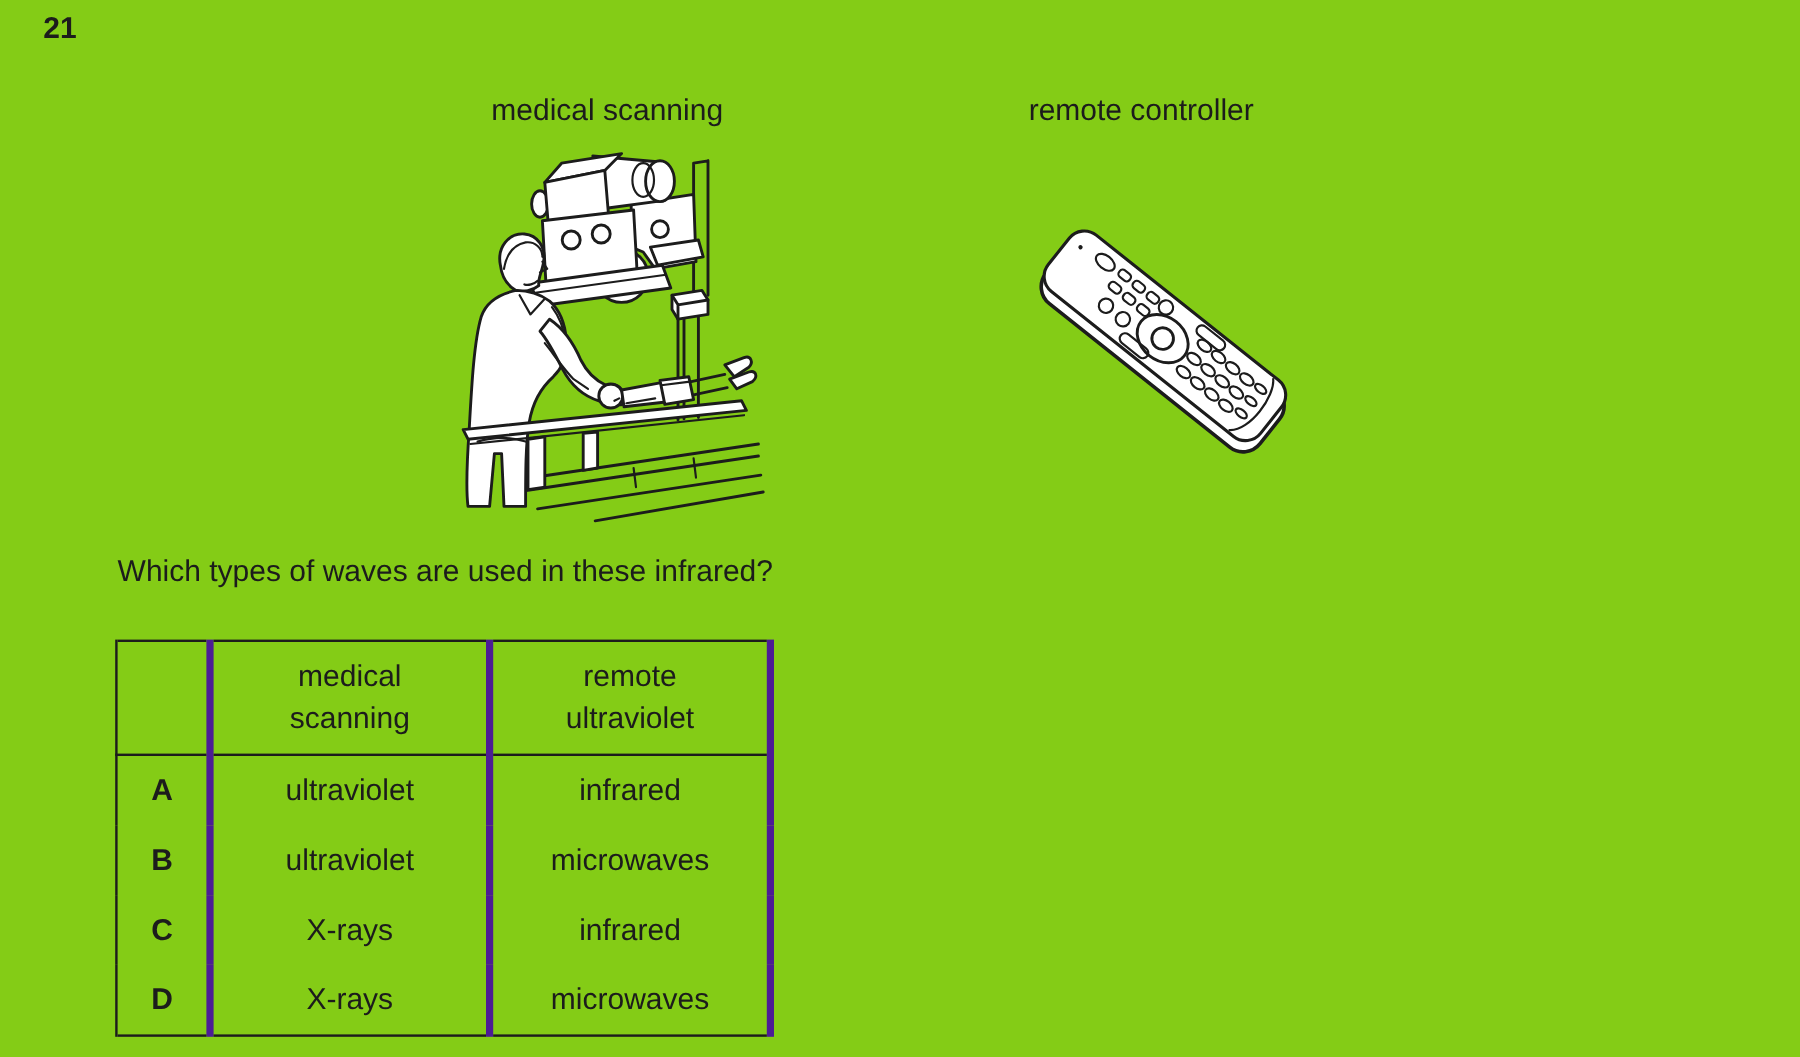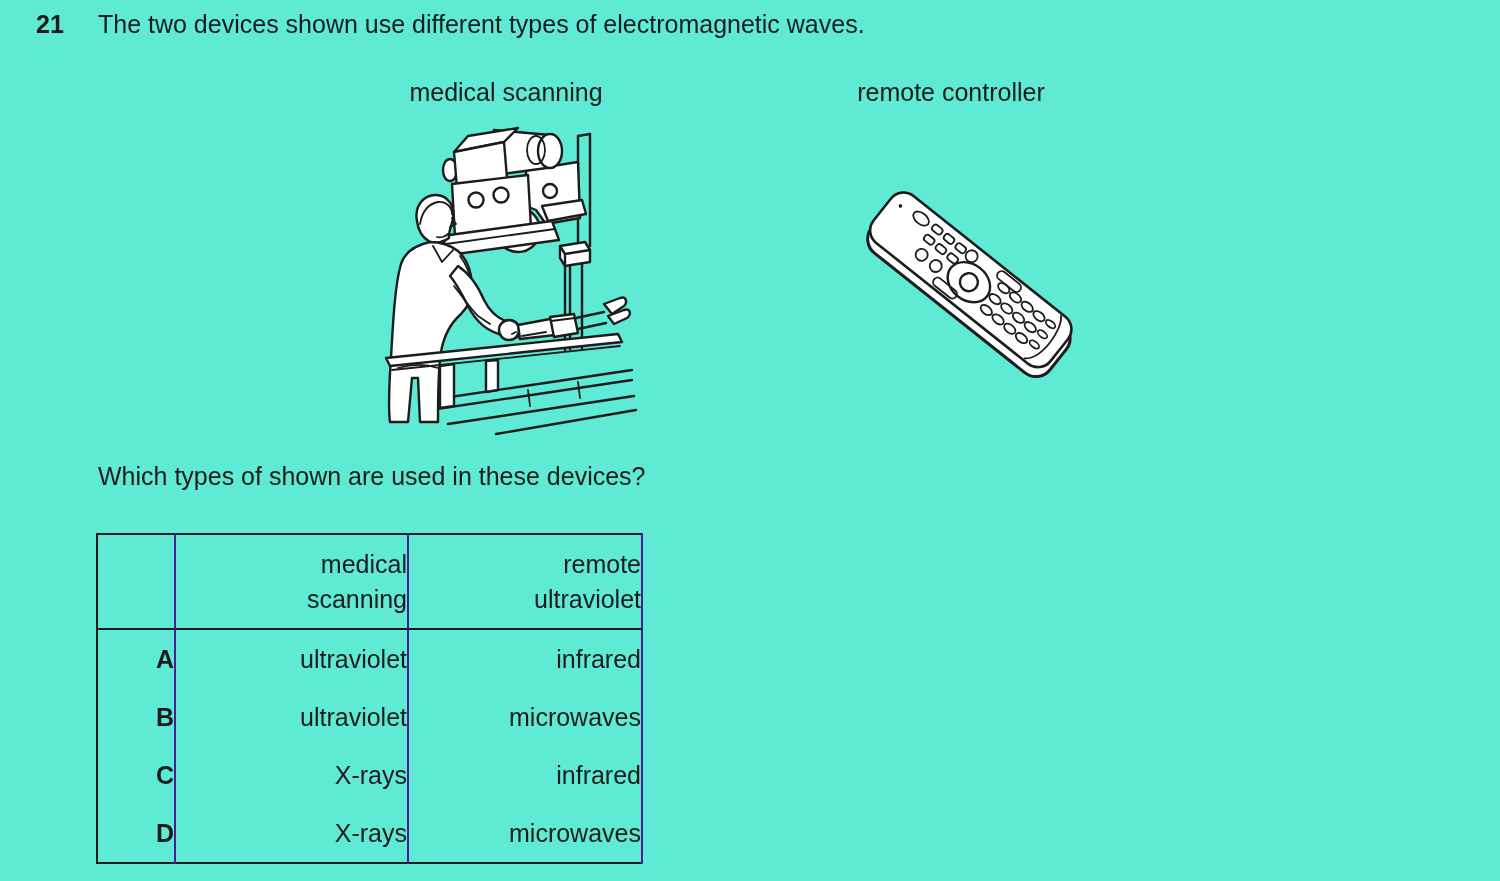--- a/index.html
+++ b/index.html
@@ -1,53 +1,52 @@
 <!DOCTYPE html>
 <html><head>
 <meta charset="utf-8">
 <style>
   html,body{margin:0;padding:0;background:#ffffff;}
   .page{
-    position:relative;width:1500px;height:881px;background:#5eead4;
+    position:relative;width:1500px;height:881px;background:#84cc16;
     font-family:"Liberation Sans","DejaVu Sans",sans-serif;color:#1c1c1c;
     overflow:hidden;
   }
   .q-number{position:absolute;left:36px;top:10px;font-size:25px;font-weight:bold;}
   .q-text{position:absolute;left:98px;top:10px;font-size:25px;}
   .fig-label{position:absolute;top:78px;width:250px;text-align:center;font-size:25px;}
   .fig-label.medical{left:381px;}
   .fig-label.remote{left:826px;}
   .fig{position:absolute;}
   .fig.scanner{left:378px;top:118px;}
   .fig.remote-fig{left:845px;top:170px;}
   .prompt{position:absolute;left:98px;top:462px;font-size:25px;}
   table.answer-table{
     position:absolute;left:96px;top:533px;border-collapse:collapse;
     border:2px solid #1c1c1c;font-size:25px;color:#1c1c1c;table-layout:fixed;
   }
   .answer-table th,.answer-table td{
-    border-left:2px solid #1c1c1c;border-right:2px solid #4c1d95;
-    padding:0;text-align:right;vertical-align:middle;font-weight:normal;
+    border-left:2px solid #1c1c1c;border-right:6px solid #4c1d95;
+    padding:0;text-align:center;vertical-align:middle;font-weight:normal;
   }
   .answer-table thead th{
     border-bottom:2px solid #1c1c1c;height:93px;line-height:1.4;white-space:pre-line;
   }
   .answer-table tbody td{height:58px;}
   .answer-table td.letter{font-weight:bold;}
   svg .ln{fill:none;stroke:#1c1c1c;stroke-width:2.4;stroke-linecap:round;stroke-linejoin:round;}
   svg .f{fill:#ffffff;stroke:#1c1c1c;stroke-width:2.4;stroke-linecap:round;stroke-linejoin:round;}
   svg .thin{stroke-width:1.8;}
 </style>
 </head>
 <body>
 
 <div class="page">
 
   <div class="q-number">21</div>
-  <div class="q-text">The two devices shown use different types of electromagnetic waves.</div>
 
   <div class="fig-label medical">medical scanning</div>
   <div class="fig-label remote">remote controller</div>
 
   <div class="fig scanner">
     <svg width="282" height="322" viewBox="0 0 282 322">
 
       <path class="ln" d="M200 18 L200 130 M212 16 L212 128 M200 18 L212 16"></path>
 
       <path class="f" d="M182 128 L207 124 L212 132 L212 144 L187 148 L182 140 Z"></path>
@@ -137,21 +136,21 @@
         <ellipse class="ln thin" cx="189" cy="16" rx="6.5" ry="4"></ellipse>
         <ellipse class="ln thin" cx="189" cy="30" rx="6.5" ry="4"></ellipse>
         <ellipse class="ln thin" cx="189" cy="44" rx="6.5" ry="4"></ellipse>
         <ellipse class="ln thin" cx="203" cy="15" rx="5.5" ry="3"></ellipse>
         <ellipse class="ln thin" cx="203" cy="28" rx="5.5" ry="3"></ellipse>
         <ellipse class="ln thin" cx="203" cy="41" rx="5.5" ry="3"></ellipse>
       </g>
     </svg>
   </div>
 
-  <div class="prompt">Which types of shown are used in these devices?</div>
+  <div class="prompt">Which types of waves are used in these infrared?</div>
 
   <table class="answer-table">
     <colgroup>
         <col style="width:78px">
         <col style="width:233px">
         <col style="width:234px">
       </colgroup>
     <thead>
       <tr>
         <th></th>

